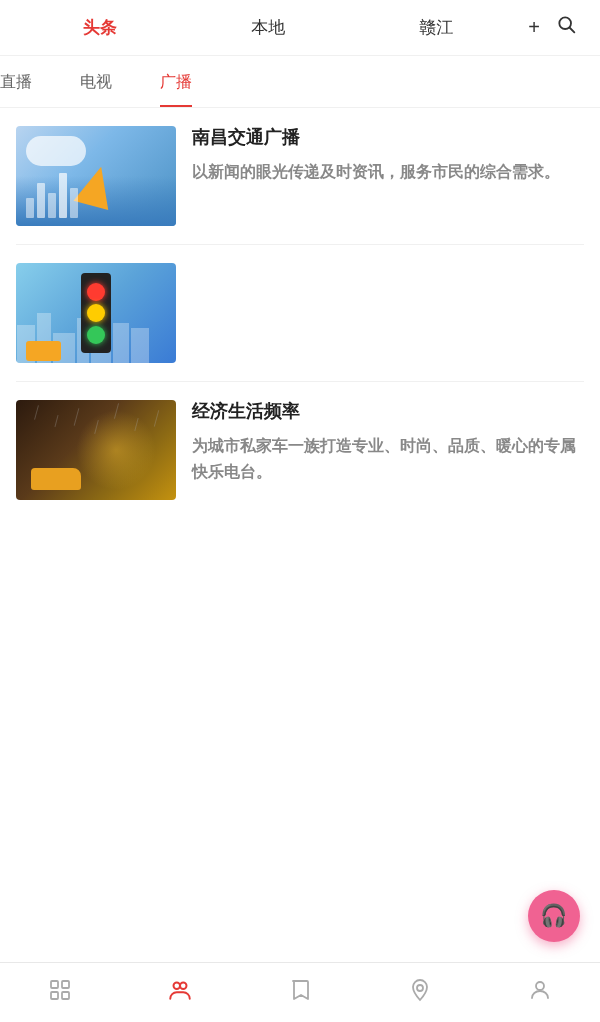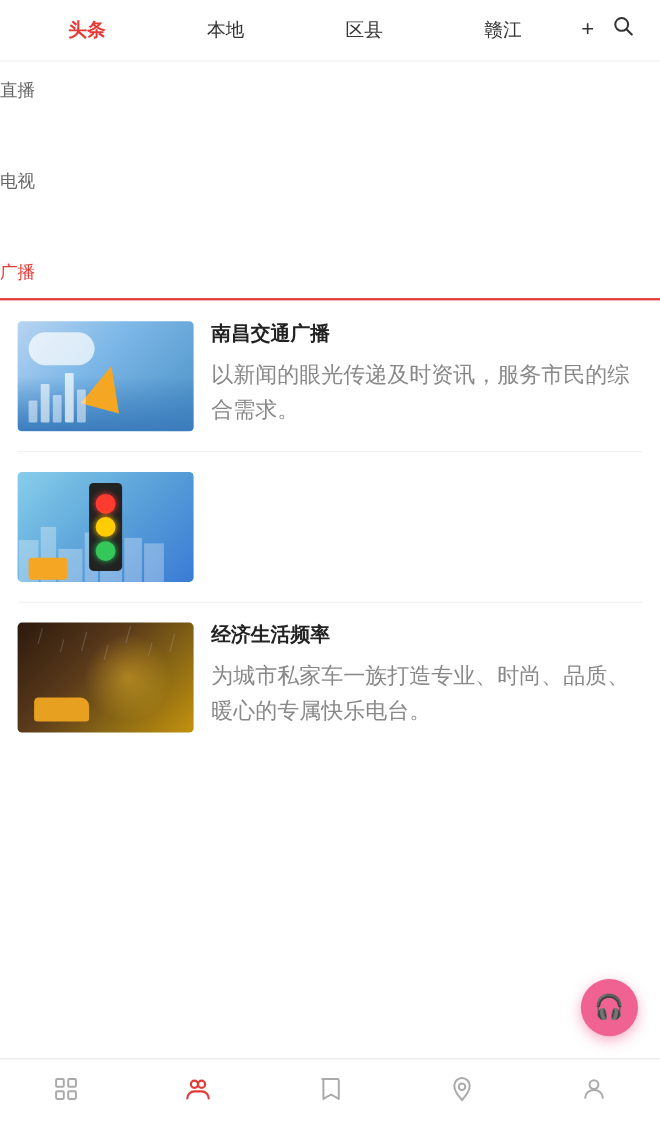--- a/index.html
+++ b/index.html
@@ -39,25 +39,24 @@
     .top-nav-icon {
       font-size: 20px;
       color: #333;
       padding: 16px 8px;
       cursor: pointer;
     }
 
     
     .sub-tabs {
       display: flex;
-      justify-content: space-between;
+      justify-content: flex-start;
       gap: 48px;
       padding: 16px 0 0;
       border-bottom: 1px solid #f0f0f0;
-      flex-direction: column;
     }
     .sub-tab {
       font-size: 16px;
       color: #666;
       cursor: pointer;
       padding-bottom: 12px;
       border-bottom: 2px solid transparent;
     }
     .sub-tab.active {
       color: #e53935;
@@ -208,23 +207,24 @@
       flex: 1;
     }
     .item-title {
       font-size: 18px;
       font-weight: 600;
       color: #222;
       margin-bottom: 10px;
       line-height: 1.3;
     }
     .item-desc {
-      font-size: 20px;
+      font-size: 16px;
       color: #888;
       line-height: 1.6;
+      font-weight: bold;
     }
 
     
     .float-btn {
       position: fixed;
       bottom: 80px;
       right: 20px;
       width: 52px;
       height: 52px;
       background: #f06292;
@@ -266,21 +266,20 @@
     .bottom-icon.active {
       color: #e53935;
     }
   </style>
 </head>
 <body>
 
 <nav class="top-nav">
   <div class="top-nav-item active">头条</div>
   <div class="top-nav-item">本地</div>
-  <div class="top-nav-item">区县</div>
   <div class="top-nav-item">赣江</div>
   <div class="top-nav-icon">+</div>
   <div class="top-nav-icon">
     <svg width="20" height="20" viewBox="0 0 24 24" fill="none" stroke="#333" stroke-width="2.2" stroke-linecap="round">
       <circle cx="11" cy="11" r="7"></circle>
       <line x1="16.5" y1="16.5" x2="22" y2="22"></line>
     </svg>
   </div>
 </nav>
 

